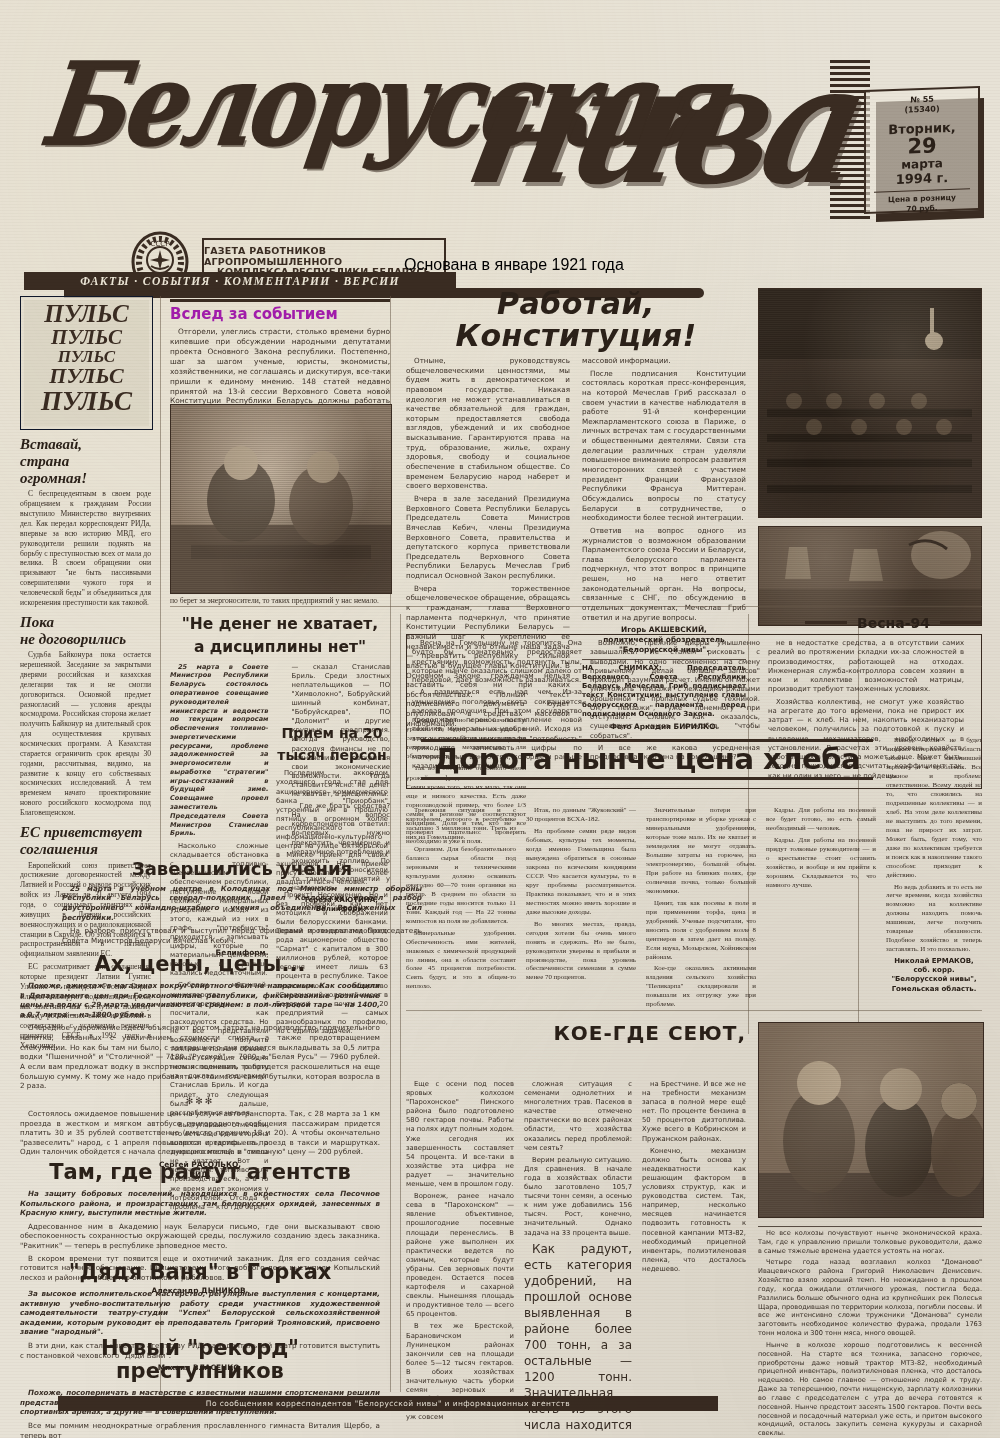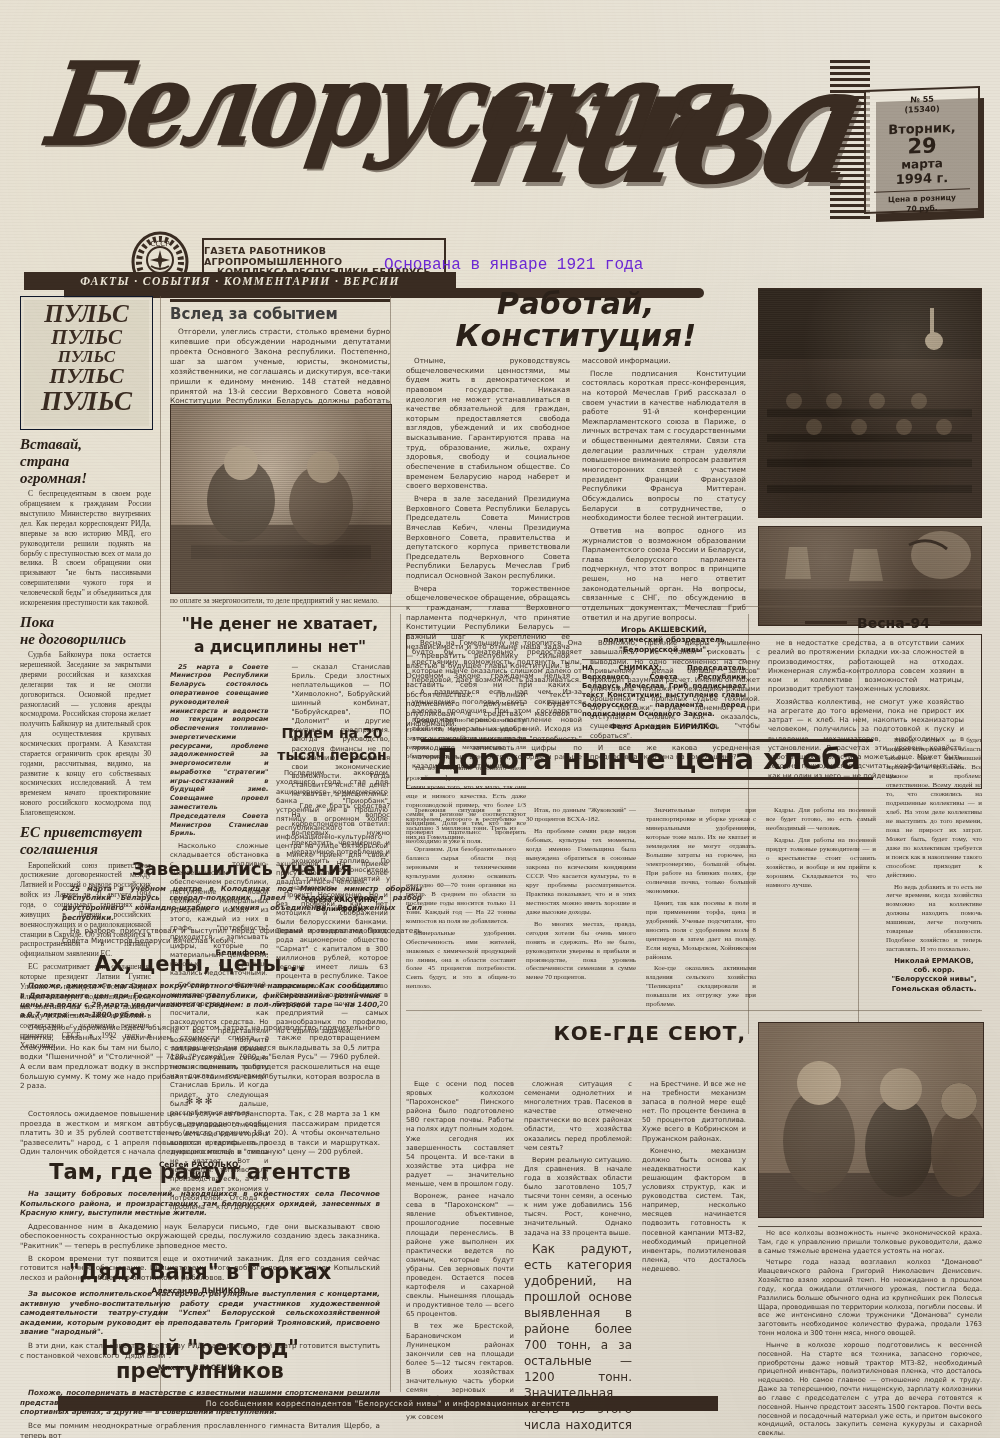--- a/index.html
+++ b/index.html
@@ -65,22 +65,22 @@
     position:absolute;left:178px;top:186px;width:240px;height:44px;
     border:2px solid #3a2c22;
     display:flex;flex-direction:column;align-items:center;justify-content:center;
     line-height:1.15;
   }
   .subhead-box div{
     font-family:"DejaVu Sans", sans-serif;
     font-weight:bold;font-size:9.5px;letter-spacing:.2px;color:#3a2c22;
   }
   .founded{
-    position:absolute;left:384px;top:256px;
-    font-family:Liberation Mono, monospace;font-size:16px;color:#6d28d9;
+    position:absolute;left:404px;top:256px;
+    font-family:Liberation Sans, sans-serif;font-size:16px;color:#000000;
   }
   
   .plaque{
     position:absolute;left:864px;top:88px;width:112px;height:120px;
     border:2px solid #3a2c22;background:rgba(236,231,219,.6);
     transform:skewY(-2deg);
     text-align:center;
   }
   .plaque .issue{font-family:"DejaVu Sans",sans-serif;font-weight:bold;font-size:8px;margin-top:5px;line-height:1.25;}
   .plaque .dow{font-family:"DejaVu Sans",sans-serif;font-weight:bold;font-size:13px;margin-top:6px;}
@@ -123,21 +123,21 @@
   }
   .p1{font-size:25px;}
   .p2{font-size:21px;}
   .p3{font-size:17px;}
   .p4{font-size:22px;}
   .p5{font-size:27px;}
 
   .col{position:absolute;}
   h2.kicker{
     font-family:"DejaVu Sans",sans-serif;font-weight:bold;
-    font-size:15px;margin:0 0 4px 0;color:#404040;
+    font-size:15px;margin:0 0 4px 0;color:#a21caf;
   }
   h3.sub-italic{
     font-family:"Liberation Serif",serif;font-style:italic;font-weight:bold;
     font-size:15px;line-height:1.12;margin:6px 0 3px 0;color:#2b2119;
   }
   h3.sans-head-l{
     font-family:"DejaVu Sans",sans-serif;font-weight:bold;
     font-size:18px;line-height:1.1;margin:7px 0 5px 0;text-align:center;color:#2b2119;
   }
   p.body{
@@ -332,21 +332,21 @@
 не договорились</h3>
       <p class="body">Судьба Байконура пока остается нерешенной. Заседание за закрытыми дверями российская и казахская делегации так и не смогли договориться. Основной предмет разногласий — условия аренды космодрома. Российская сторона желает получить Байконур на длительный срок для осуществления крупных космических программ. А Казахстан старается ограничить срок аренды 30 годами, рассчитывая, видимо, на развитие к концу его собственных космических исследований. А тем временем начато проектирование нового российского космодрома под Благовещенском.</p>
 
       <h3 class="sub-italic" style="white-space:pre-line">ЕС приветствует
 соглашения</h3>
       <p class="body">Европейский союз приветствует достижение договоренностей между Латвией и Россией о выводе российских войск из Латвии до 31 августа 1994 года, о социальных гарантиях для живущих в Латвии российских военнослужащих и о радиолокационной станции в Скрунде. Об этом говорится в распространенном в пятницу официальном заявлении ЕС.</p>
       <p class="body">ЕС рассматривает эти соглашения, которые президент Латвии Гунтис Улманис и президент России Борис Ельцин планируют подписать в апреле, как заметный шаг по пути к полному выводу российских войск из Балтии в соответствии с условиями решения, принятого СБСЕ в 1992 году в Хельсинки.</p>
     </div>
 
     <div class="col" style="left:150px;top:300px;width:210px;">
-      <p class="body" style="text-indent:0">по оплате за энергоносители, то деле предприятий у нас немало.</p>
+      <p class="body" style="text-indent:0">по берет за энергоносители, то таких предприятий у нас немало.</p>
     </div>
 
     <div class="col" style="left:0;top:556px;width:360px;margin-left:42px;">
       <h3 class="sans-head-l">Завершились учения</h3>
       <p class="lead">25 марта в учебном центре в Колодищах под Минском министр обороны Республики Беларусь генерал-полковник Павел Козловский провел разбор двустороннего командно-штабного учения объединений Вооруженных Сил республики.</p>
       <p class="body-sans">На разборе присутствовал и выступил перед офицерами и генералами Председатель Совета Министров Беларуси Вячеслав Кебич.</p>
       <p class="sig" style="white-space:pre-line">Белинформ.</p>
     </div>
 
     <div class="col" style="left:0;top:650px;width:360px;">
@@ -582,21 +582,21 @@
         <ellipse cx="140" cy="124" rx="34" ry="50" fill="#2f261d"></ellipse>
         <circle cx="142" cy="66" r="21" fill="#b09e84"></circle>
         <ellipse cx="200" cy="130" rx="28" ry="44" fill="#564536"></ellipse>
         <circle cx="200" cy="78" r="18" fill="#a89madeup"></circle>
         <circle cx="200" cy="78" r="18" fill="#a8957b"></circle>
       </svg>
     </div>
 
     <div class="col" style="left:738px;top:928px;width:224px;">
       <div class="rule-thin"></div>
-      <p class="body-sans" style="font-size:6.6px">Не все колхозы возможность нынче экономической краха. Там, где к управлению пришли толковые руководители, даже в самые тяжелые времена удается устоять на ногах.</p>
+      <p class="body-sans" style="font-size:6.6px">Не все колхозы почувствуют нынче экономической краха. Там, где к управлению пришли толковые руководители, даже в самые тяжелые времена удается устоять на ногах.</p>
       <p class="body-sans" style="font-size:6.6px">Четыре года назад возглавил колхоз "Домановo" Ивацевичского района Григорий Николаевич Денисевич. Хозяйство взяло хороший темп. Но неожиданно в прошлом году, когда ожидали отличного урожая, постигла беда. Разлились больше обычного одна из крупнейших рек Полесья Щара, проводившая по территории колхоза, погибли посевы. И все же интенсивно сложи труженики "Домановa" сумели заготовить необходимое количество фуража, продали 1763 тонн молока и 300 тонн мяса, много овощей.</p>
       <p class="body-sans" style="font-size:6.6px">Нынче в колхозе хорошо подготовились к весенней посевной. На старте вся техника, запасено горючее, приобретены даже новый трактор МТЗ-82, необходимый прицепной инвентарь, полиэтиленовая пленка, что досталось недешево. Но самое главное — отношение людей к труду. Даже за теперешнюю, почти нищенскую, зарплату колхозники во главе с председателем с утра до вечера готовятся к посевной. Нынче предстоит засеять 1500 гектаров. Почти весь посевной и посадочный материал уже есть, и притом высокого кондиций, осталось закупить семена кукурузы и сахарной свеклы.</p>
 
     </div>
 
   </div>
 
   <div class="footer-bar">По сообщениям корреспондентов "Белорусской нивы" и информационных агентств</div>
 
 </div>

